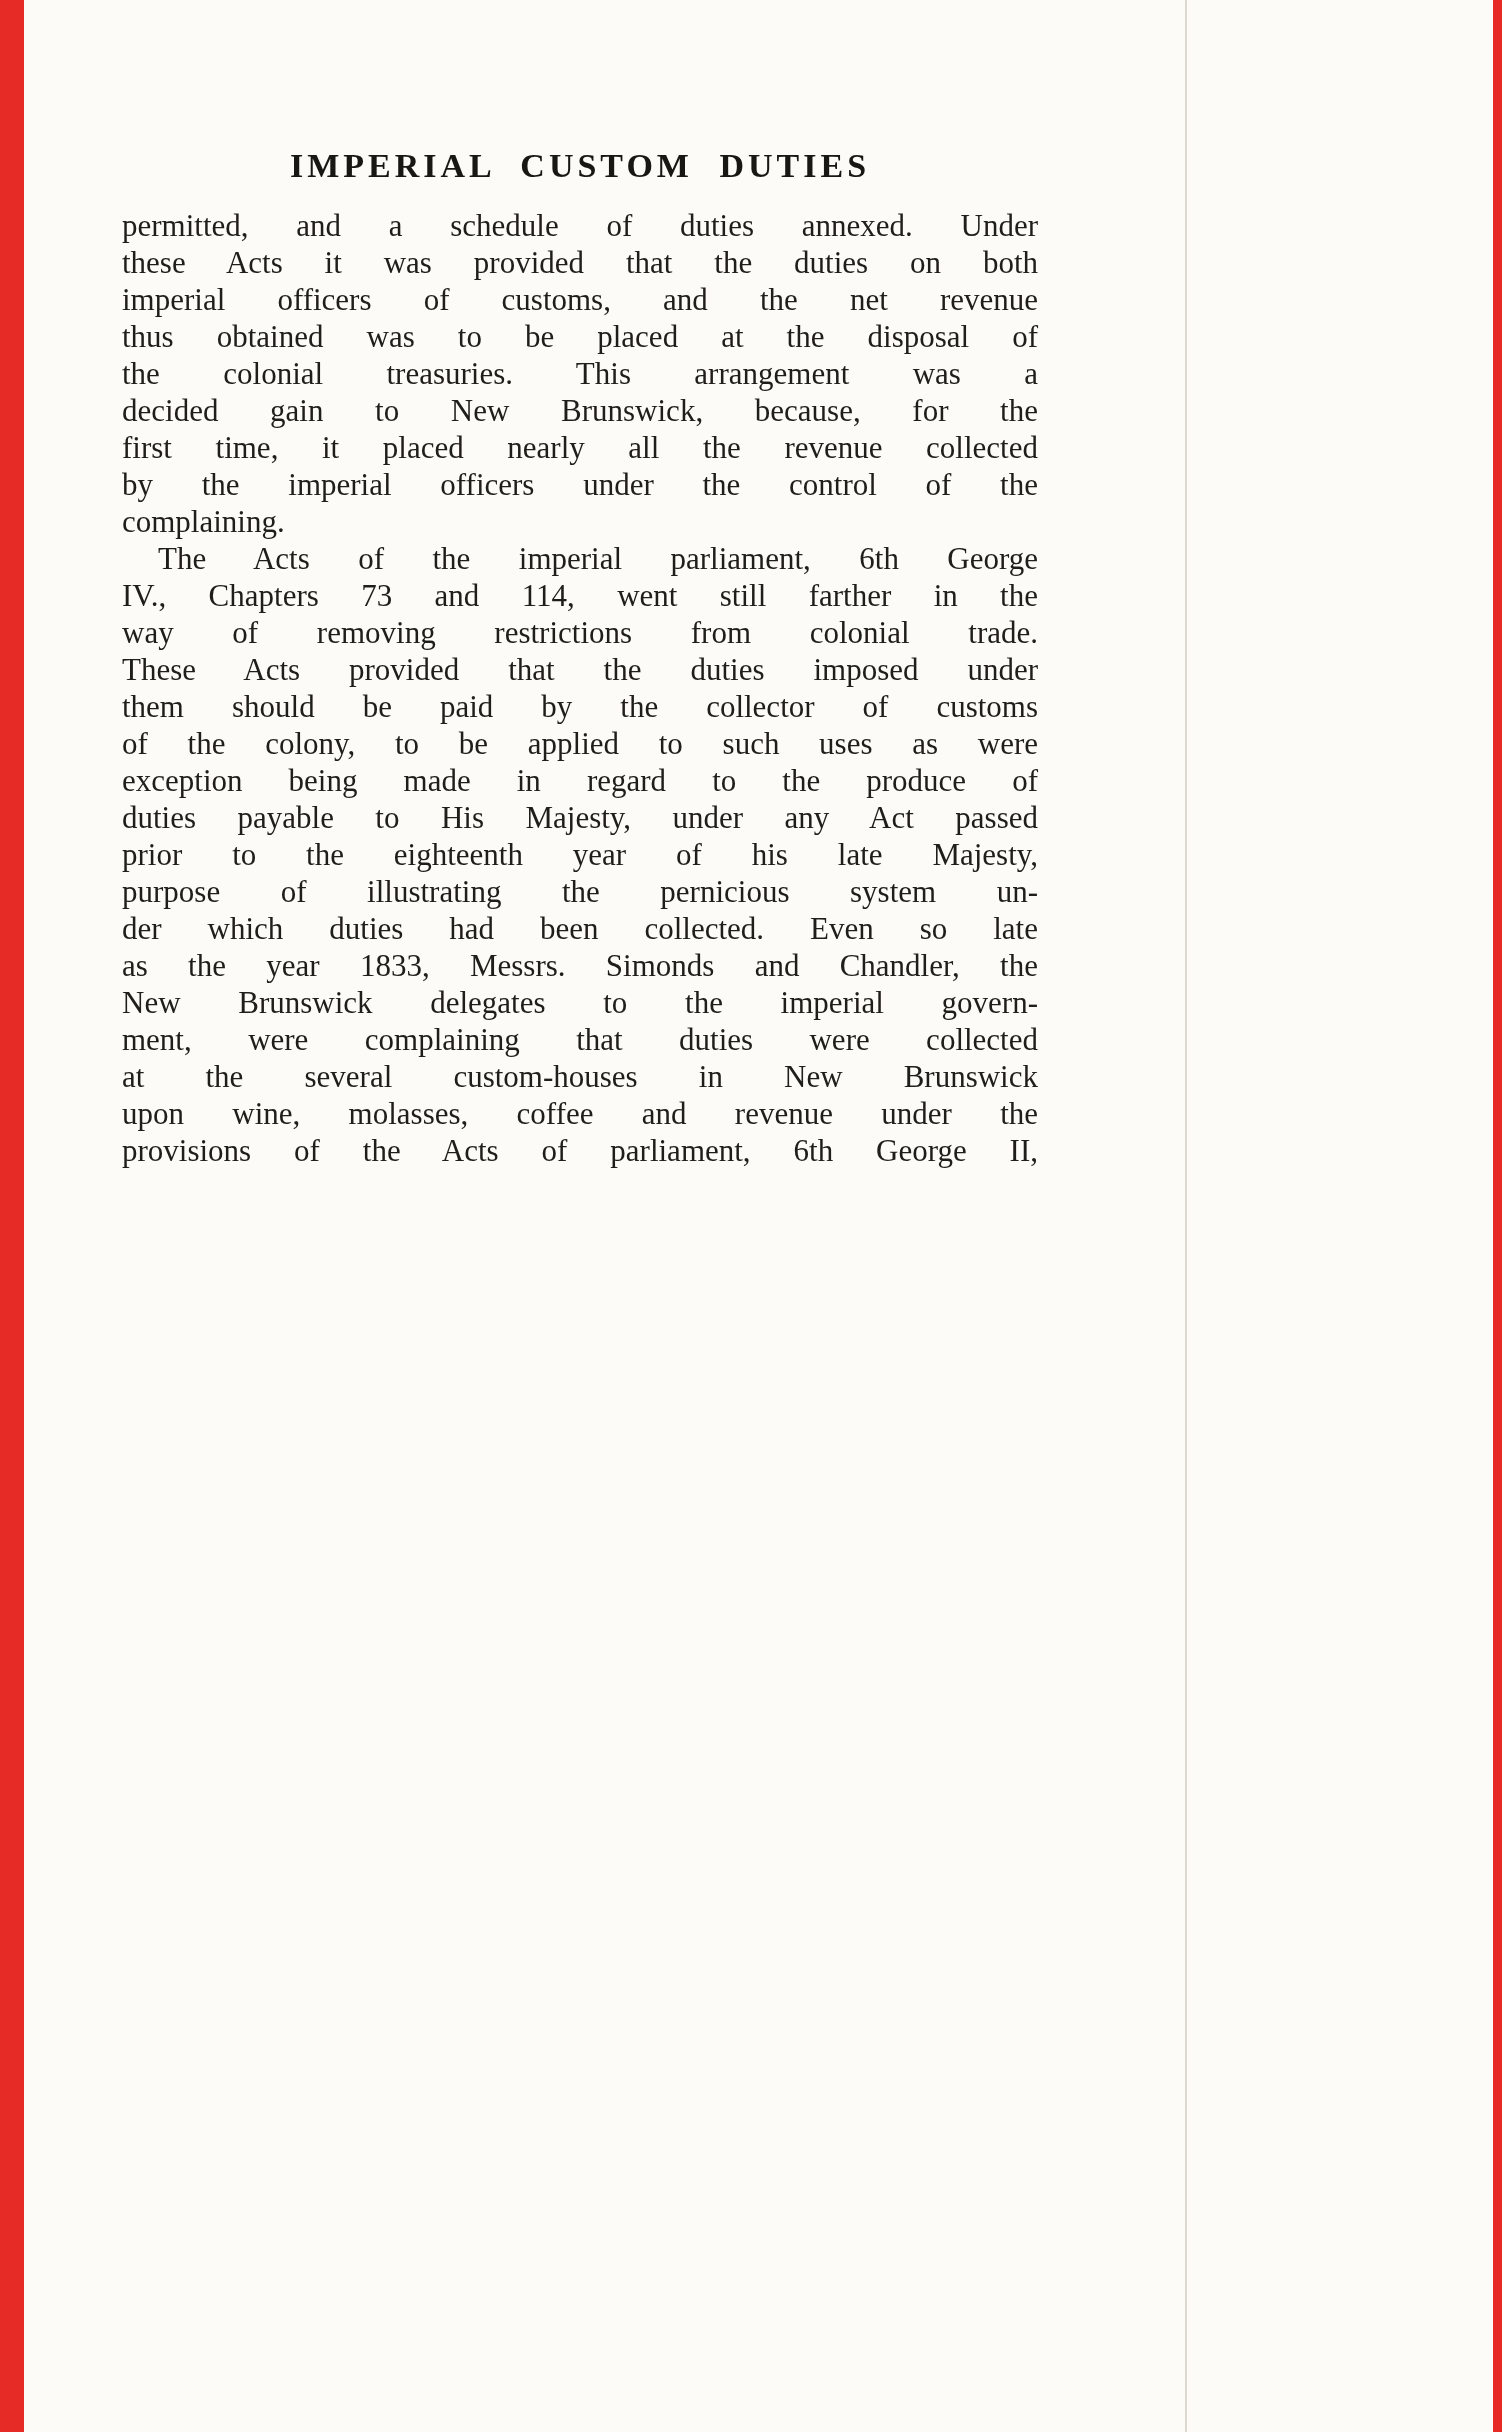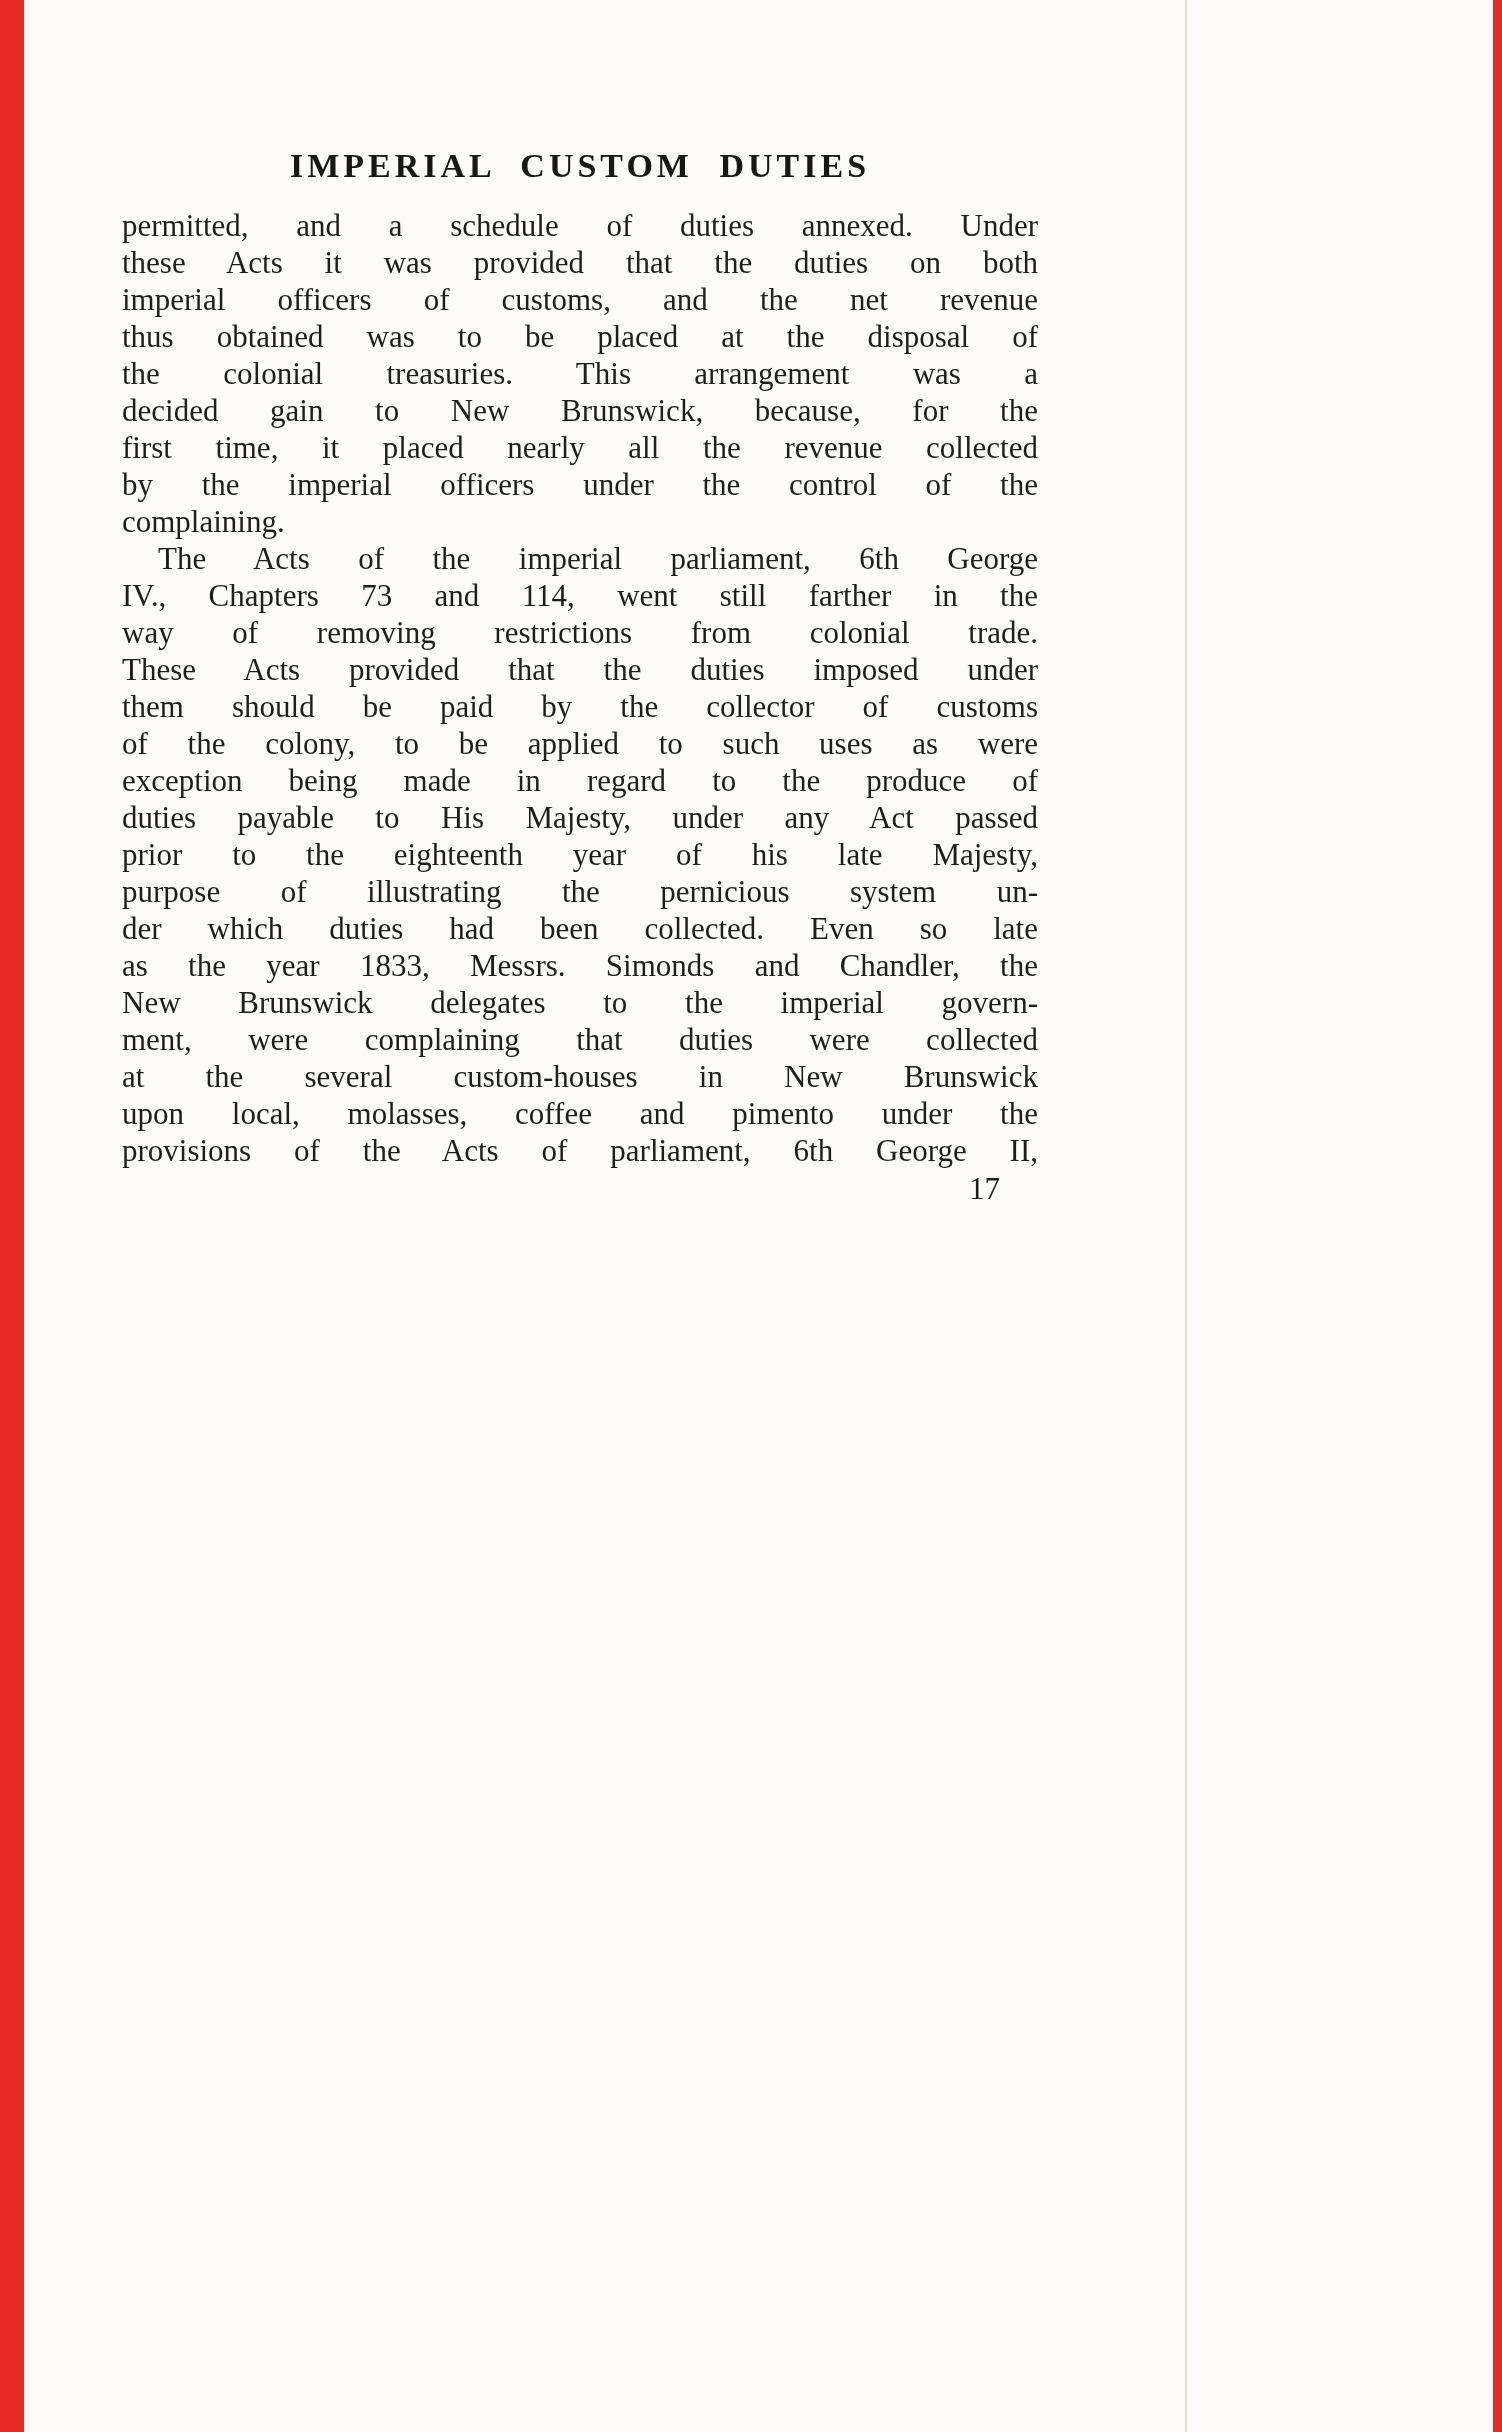--- a/index.html
+++ b/index.html
@@ -105,20 +105,19 @@
           <div class="line">of the colony, to be applied to such uses as were</div>
           <div class="line">exception being made in regard to the produce of</div>
           <div class="line">duties payable to His Majesty, under any Act passed</div>
           <div class="line">prior to the eighteenth year of his late Majesty,</div>
           <div class="line">purpose of illustrating the pernicious system un-</div>
           <div class="line">der which duties had been collected. Even so late</div>
           <div class="line">as the year 1833, Messrs. Simonds and Chandler, the</div>
           <div class="line">New Brunswick delegates to the imperial govern-</div>
           <div class="line">ment, were complaining that duties were collected</div>
           <div class="line">at the several custom-houses in New Brunswick</div>
-          <div class="line">upon local, molasses, coffee and pimento under the</div>
+          <div class="line">upon wine, molasses, coffee and revenue under the</div>
           <div class="line">provisions of the Acts of parliament, 6th George II,</div>
         </div>
       </div>
 
-    <div class="page-number">17</div>
   </div>
 </div>
 
 </body></html>

